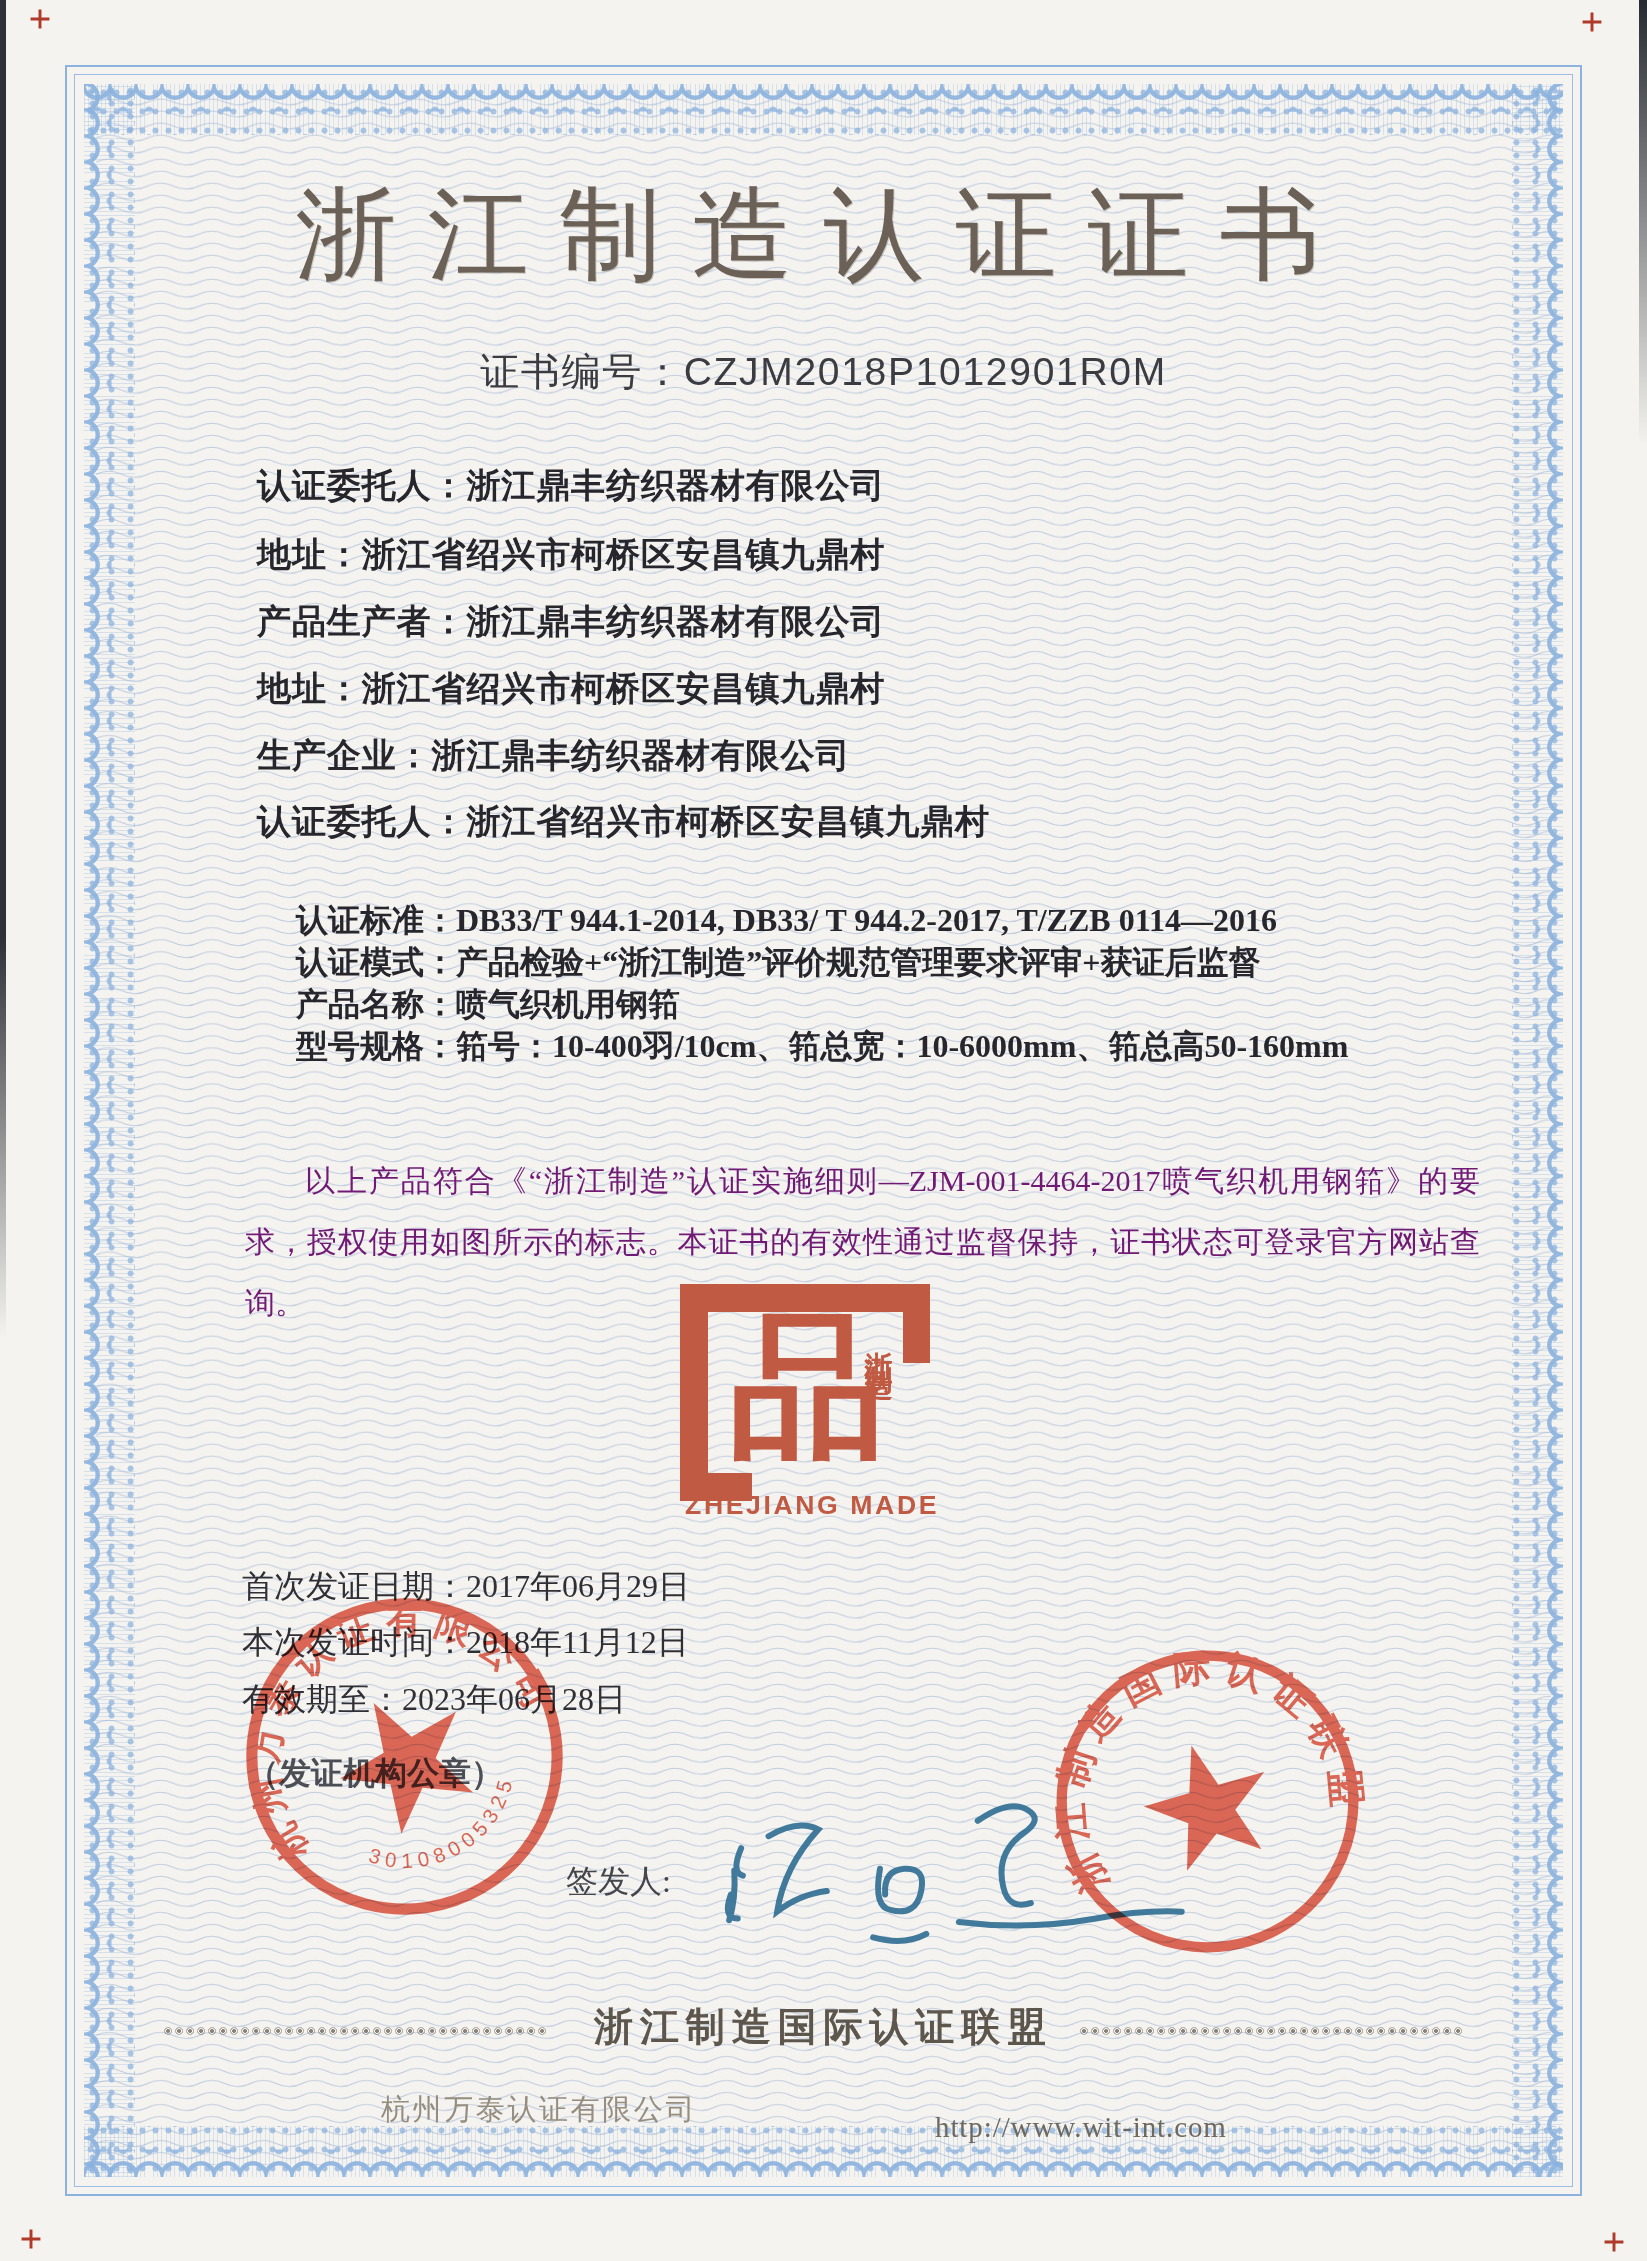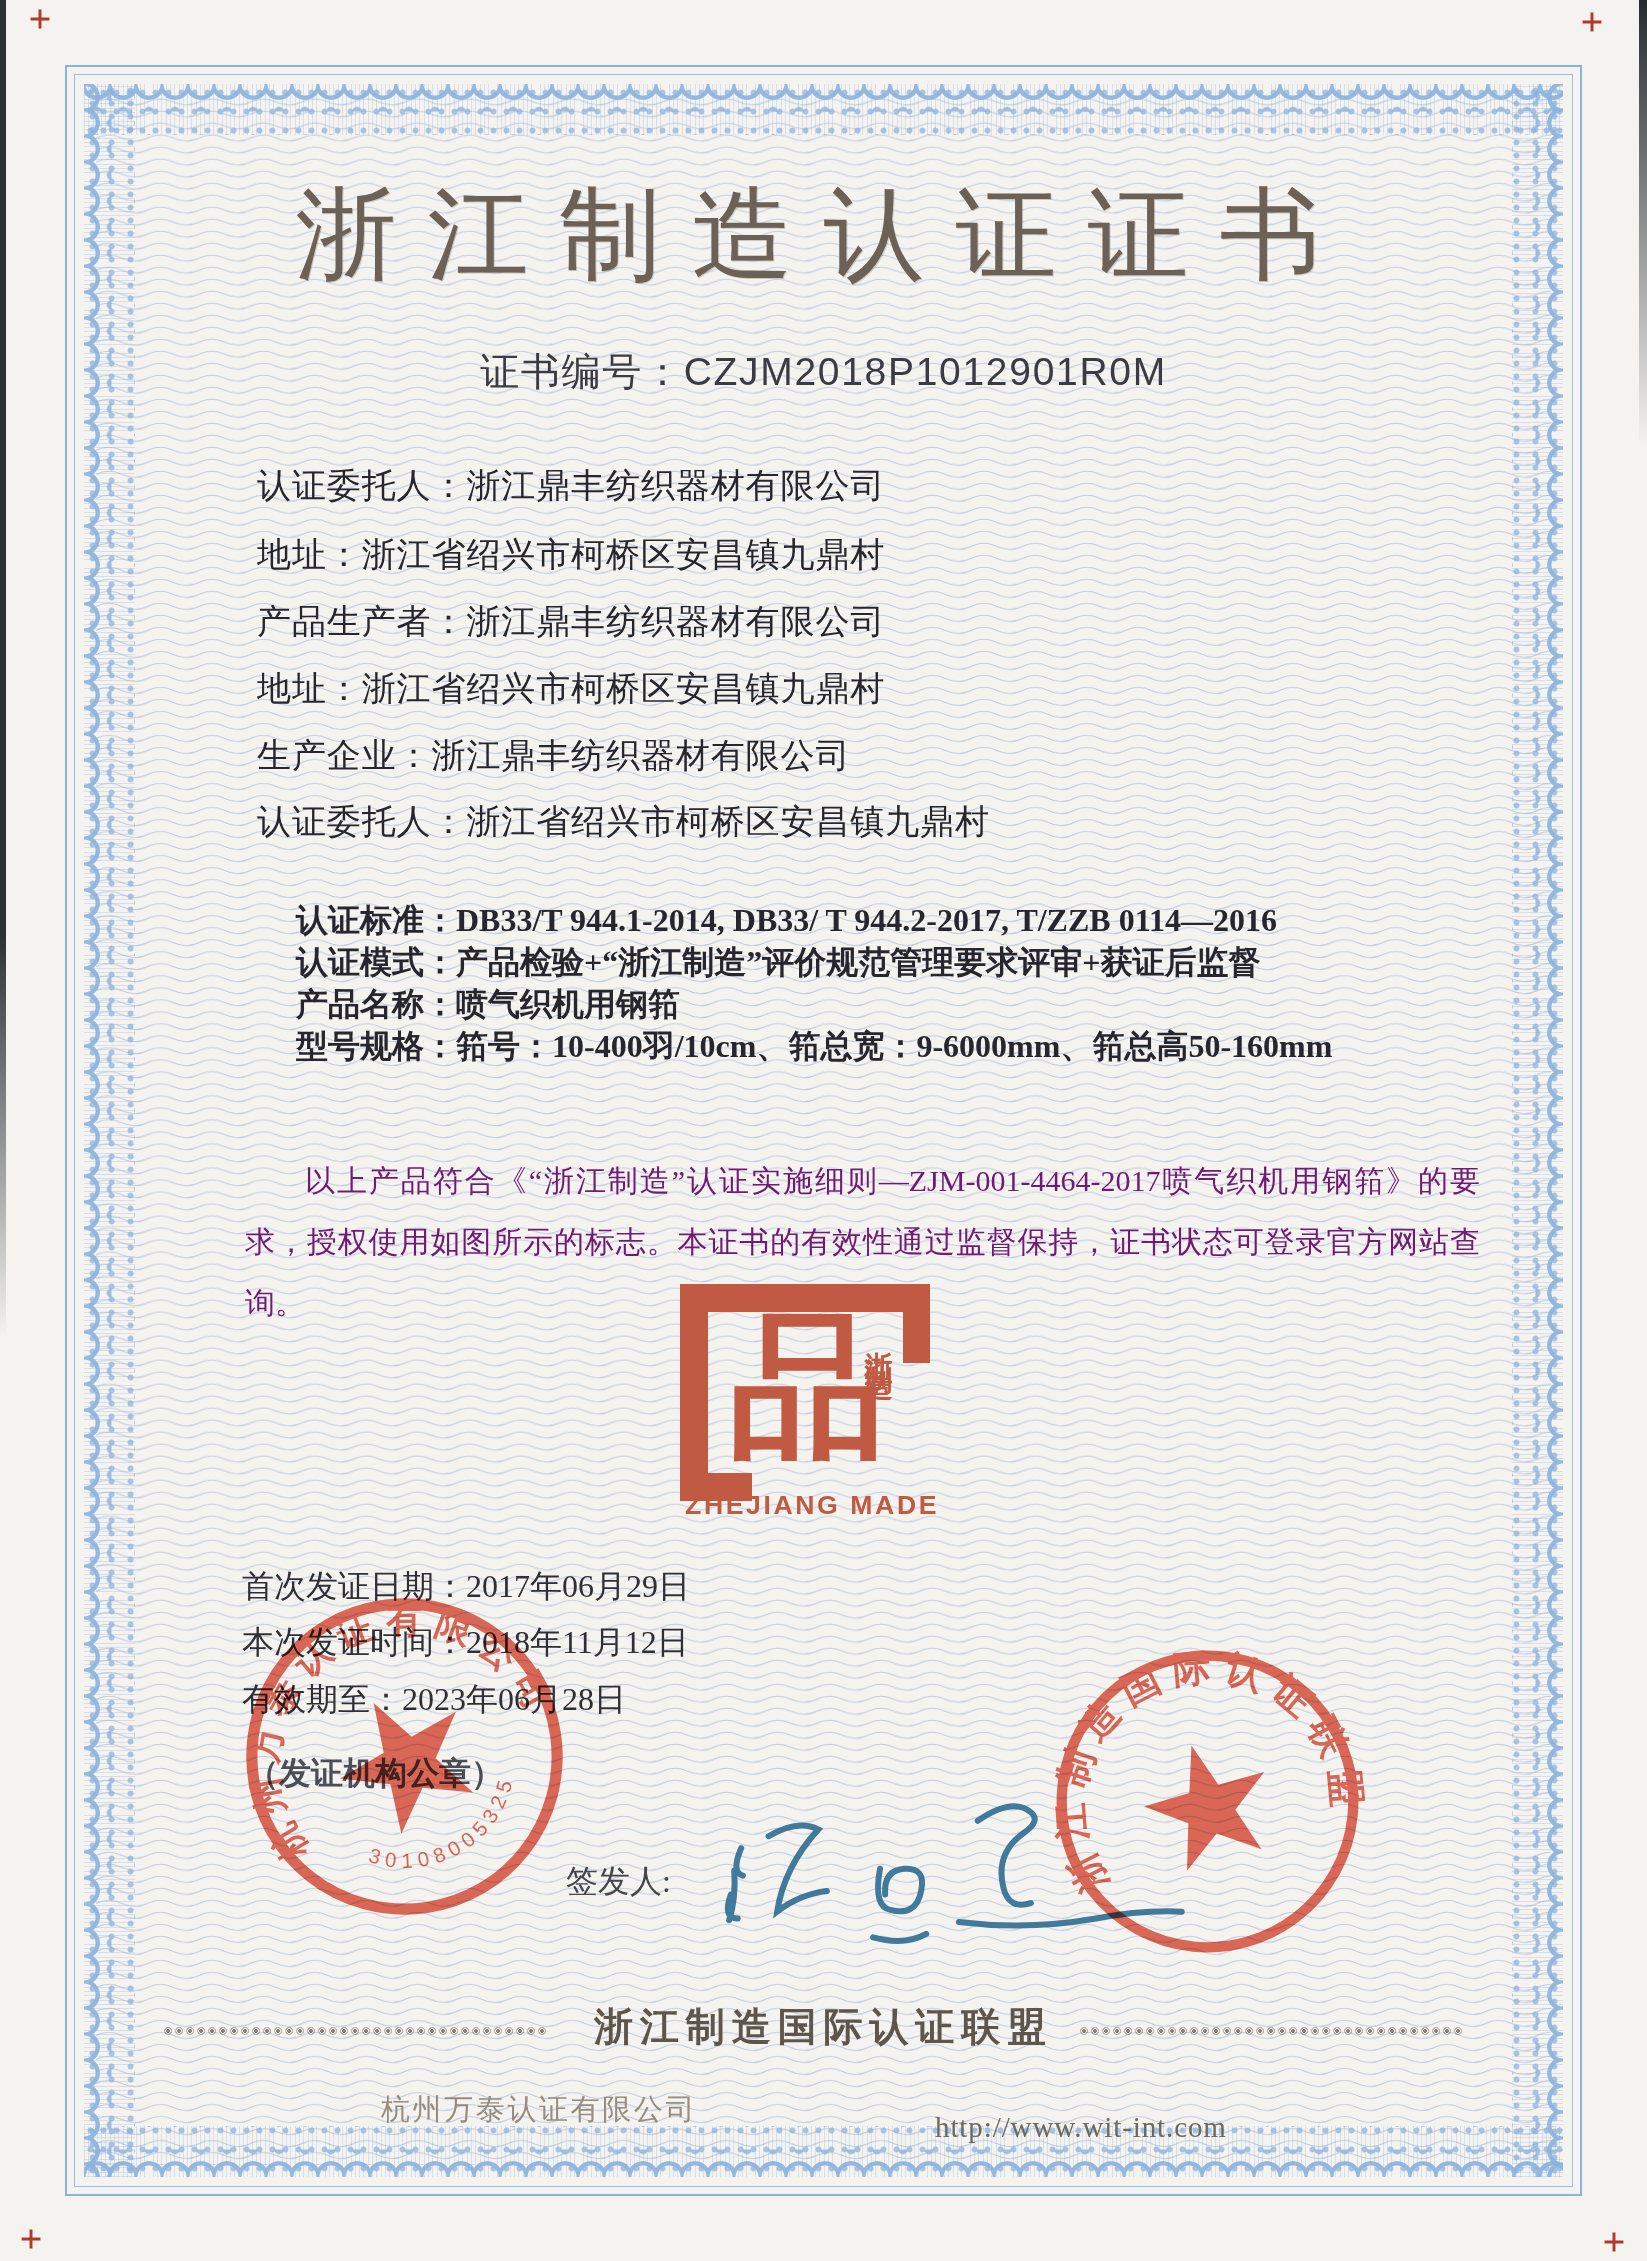--- a/index.html
+++ b/index.html
@@ -44,21 +44,21 @@
   .title{
     position:absolute;top:168px;left:0;width:100%;text-align:center;
     font-size:101px;letter-spacing:31px;color:#6b6156;font-weight:400;
     text-shadow:0.9px 0.9px 0 rgba(80,70,60,.25);white-space:nowrap;}
   .certno{
     position:absolute;top:345px;left:0;width:100%;text-align:center;
     font-family:"Liberation Sans","DejaVu Sans",sans-serif;
     font-size:39px;color:#3b3b42;letter-spacing:1.7px;white-space:nowrap;}
   .holder{position:absolute;left:257px;
     font-family:"Liberation Sans","DejaVu Sans",sans-serif;
-    font-weight:normal;font-size:34px;color:#26262c;letter-spacing:0.9px;white-space:nowrap;}
+    font-weight:bold;font-size:34px;color:#26262c;letter-spacing:0.9px;white-space:nowrap;}
   .spec{position:absolute;left:257px;font-weight:bold;
     font-size:32px;color:#26262c;white-space:nowrap;margin-left:39px;}
   .statement{
     position:absolute;left:245px;top:1150px;width:1235px;
     font-size:30px;line-height:61px;text-align:justify;text-indent:2em;color:#701a75;}
   .dates{position:absolute;left:242px;font-size:32px;color:#2f2f35;white-space:nowrap;z-index:2;}
   .sealnote{position:absolute;left:247px;top:1752px;font-size:32px;color:#4c4e55;z-index:2;font-weight:bold;}
   .issuer-label{position:absolute;left:566px;top:1860px;font-size:32px;color:#44464c;}
   .alliance{
     position:absolute;top:2000px;left:0;width:100%;text-align:center;
@@ -149,21 +149,21 @@
   <div class="holder" style="top:463px">认证委托人：浙江鼎丰纺织器材有限公司</div>
   <div class="holder" style="top:532px">地址：浙江省绍兴市柯桥区安昌镇九鼎村</div>
   <div class="holder" style="top:599px">产品生产者：浙江鼎丰纺织器材有限公司</div>
   <div class="holder" style="top:666px">地址：浙江省绍兴市柯桥区安昌镇九鼎村</div>
   <div class="holder" style="top:733px">生产企业：浙江鼎丰纺织器材有限公司</div>
   <div class="holder" style="top:799px">认证委托人：浙江省绍兴市柯桥区安昌镇九鼎村</div>
 
   <div class="spec" style="top:899px">认证标准：DB33/T 944.1-2014, DB33/ T 944.2-2017, T/ZZB 0114—2016</div>
   <div class="spec" style="top:941px">认证模式：产品检验+“浙江制造”评价规范管理要求评审+获证后监督</div>
   <div class="spec" style="top:983px">产品名称：喷气织机用钢筘</div>
-  <div class="spec" style="top:1025px">型号规格：筘号：10-400羽/10cm、筘总宽：9-6000mm、筘总高50-160mm</div>
+  <div class="spec" style="top:1025px">型号规格：筘号：10-400羽/10cm、筘总宽：10-6000mm、筘总高50-160mm</div>
 
   <div class="statement">以上产品符合《“浙江制造”认证实施细则—ZJM-001-4464-2017喷气织机用钢筘》的要求，授权使用如图所示的标志。本证书的有效性通过监督保持，证书状态可登录官方网站查询。</div>
 
   <div class="logo">
     <div class="bar toph"></div>
     <div class="bar leftv"></div>
     <div class="bar rightd"></div>
     <div class="bar bstub"></div>
     <div class="mark">品</div>
     <div class="side">浙江制造</div>

